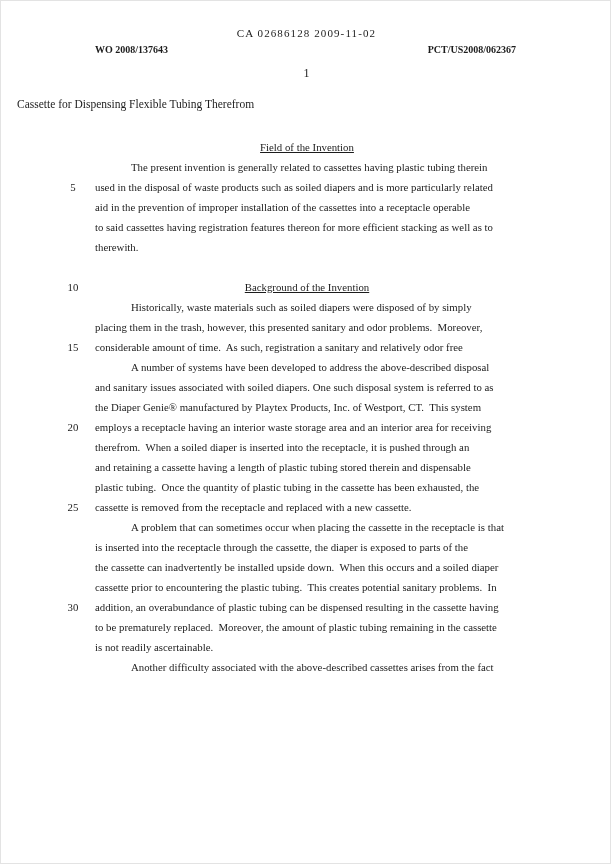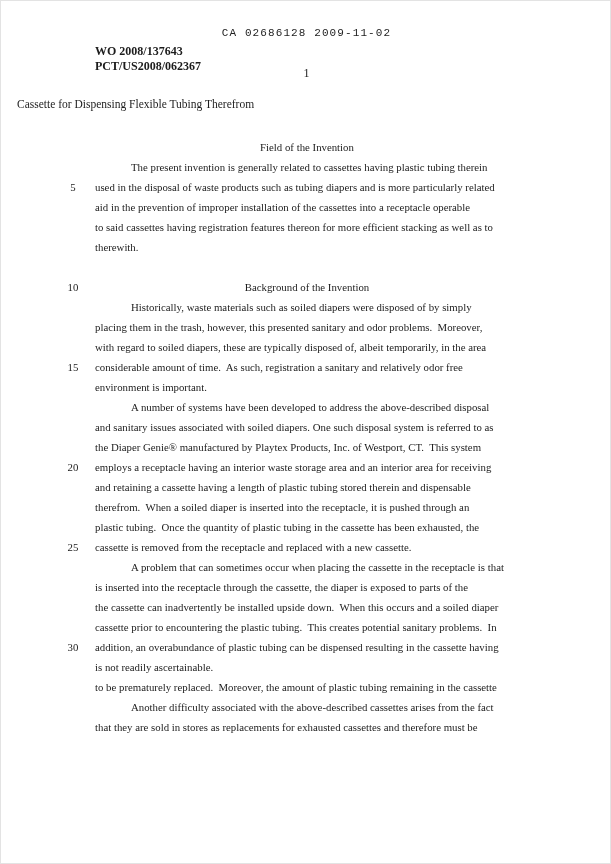--- a/index.html
+++ b/index.html
@@ -17,37 +17,36 @@
     font-family: "Liberation Serif", "DejaVu Serif", serif;
     color: #1c1c1c;
     overflow: hidden;
   }
   .stamp {
     position: absolute;
     top: 26px;
     left: 0;
     width: 611px;
     text-align: center;
-    font-family: Liberation Mono, monospace;
+    font-family: Liberation Serif, serif;
     font-size: 11px;
     letter-spacing: 1.1px;
     color: #222222;
     white-space: pre;
   }
   .pub-row {
     position: absolute;
     top: 43px;
     left: 94px;
     right: 94px;
     display: flex;
     justify-content: space-between;
-    font-size: 12px;
+    font-size: 10px;
     font-weight: bold;
     white-space: pre;
-    flex-direction: column;
   }
   .page-num {
     position: absolute;
     top: 65px;
     left: 0;
     width: 611px;
     text-align: center;
     font-size: 12px;
   }
   .doc-title {
@@ -68,20 +67,21 @@
     position: relative;
     height: 20px;
     line-height: 20px;
     font-size: 10.8px;
     white-space: pre;
   }
   .line.heading {
     text-align: center;
   }
   .line.heading .line-text {
+    text-decoration: underline;
   }
   .line.indent {
     text-indent: 36px;
   }
   .line .num {
     position: absolute;
     left: -34px;
     top: 0;
     width: 24px;
     text-align: center;
@@ -96,42 +96,39 @@
   <div class="stamp">CA 02686128 2009-11-02</div>
   <div class="pub-row">
     <span>WO 2008/137643</span>
     <span>PCT/US2008/062367</span>
   </div>
   <div class="page-num">1</div>
   <div class="doc-title">Cassette for Dispensing Flexible Tubing Therefrom</div>
   <div class="text-lines">
       <div class="line heading"><span class="line-text">Field of the Invention</span></div>
       <div class="line indent"><span class="line-text">The present invention is generally related to cassettes having plastic tubing therein</span></div>
-      <div class="line body"><span class="num">5</span><span class="line-text">used in the disposal of waste products such as tubing diapers and is more particularly related</span></div>
+      <div class="line body"><span class="num">5</span><span class="line-text">used in the disposal of waste products such as soiled diapers and is more particularly related</span></div>
       <div class="line body"><span class="line-text">aid in the prevention of improper installation of the cassettes into a receptacle operable</span></div>
       <div class="line body"><span class="line-text">to said cassettes having registration features thereon for more efficient stacking as well as to</span></div>
       <div class="line body"><span class="line-text">therewith.</span></div>
       <div class="line blank"><span class="line-text"></span></div>
       <div class="line heading"><span class="num">10</span><span class="line-text">Background of the Invention</span></div>
       <div class="line indent"><span class="line-text">Historically, waste materials such as soiled diapers were disposed of by simply</span></div>
       <div class="line body"><span class="line-text">placing them in the trash, however, this presented sanitary and odor problems.  Moreover,</span></div>
-      <div class="line body"><span class="line-text">with regard to soiled diapers, these are typically disposed of, albeit temporarily, in the area</span></div>
       <div class="line body"><span class="num">15</span><span class="line-text">considerable amount of time.  As such, registration a sanitary and relatively odor free</span></div>
-      <div class="line body"><span class="line-text">environment is important.</span></div>
       <div class="line indent"><span class="line-text">A number of systems have been developed to address the above-described disposal</span></div>
       <div class="line body"><span class="line-text">and sanitary issues associated with soiled diapers. One such disposal system is referred to as</span></div>
       <div class="line body"><span class="line-text">the Diaper Genie® manufactured by Playtex Products, Inc. of Westport, CT.  This system</span></div>
       <div class="line body"><span class="num">20</span><span class="line-text">employs a receptacle having an interior waste storage area and an interior area for receiving</span></div>
+      <div class="line body"><span class="line-text">therefrom.  When a soiled diaper is inserted into the receptacle, it is pushed through an</span></div>
       <div class="line body"><span class="line-text">and retaining a cassette having a length of plastic tubing stored therein and dispensable</span></div>
-      <div class="line body"><span class="line-text">therefrom.  When a soiled diaper is inserted into the receptacle, it is pushed through an</span></div>
       <div class="line body"><span class="line-text">plastic tubing.  Once the quantity of plastic tubing in the cassette has been exhausted, the</span></div>
       <div class="line body"><span class="num">25</span><span class="line-text">cassette is removed from the receptacle and replaced with a new cassette.</span></div>
       <div class="line indent"><span class="line-text">A problem that can sometimes occur when placing the cassette in the receptacle is that</span></div>
       <div class="line body"><span class="line-text">is inserted into the receptacle through the cassette, the diaper is exposed to parts of the</span></div>
       <div class="line body"><span class="line-text">the cassette can inadvertently be installed upside down.  When this occurs and a soiled diaper</span></div>
       <div class="line body"><span class="line-text">cassette prior to encountering the plastic tubing.  This creates potential sanitary problems.  In</span></div>
       <div class="line body"><span class="num">30</span><span class="line-text">addition, an overabundance of plastic tubing can be dispensed resulting in the cassette having</span></div>
+      <div class="line body"><span class="line-text">to be prematurely replaced.  Moreover, the amount of plastic tubing remaining in the cassette</span></div>
       <div class="line body"><span class="line-text">is not readily ascertainable.</span></div>
-      <div class="line body"><span class="line-text">to be prematurely replaced.  Moreover, the amount of plastic tubing remaining in the cassette</span></div>
       <div class="line indent"><span class="line-text">Another difficulty associated with the above-described cassettes arises from the fact</span></div>
-      <div class="line body"><span class="line-text">that they are sold in stores as replacements for exhausted cassettes and therefore must be</span></div>
     </div>
 </div>
 
 </body></html>

